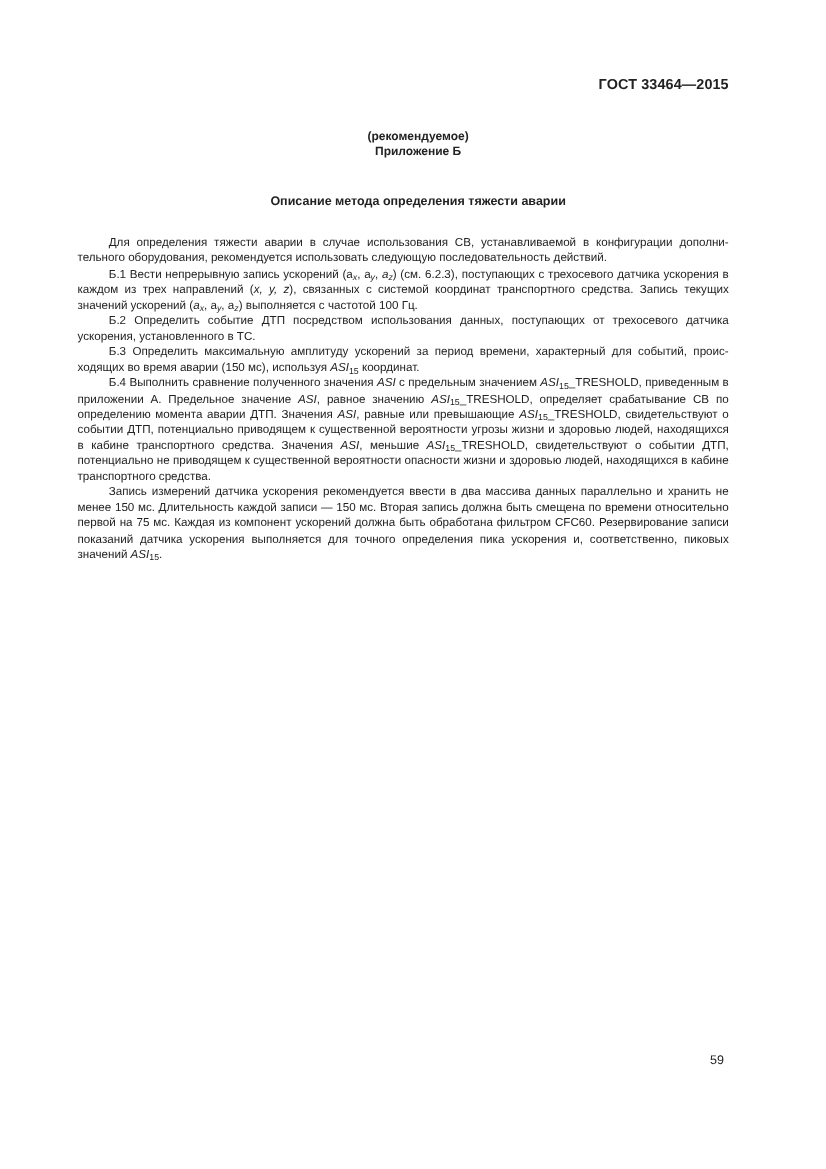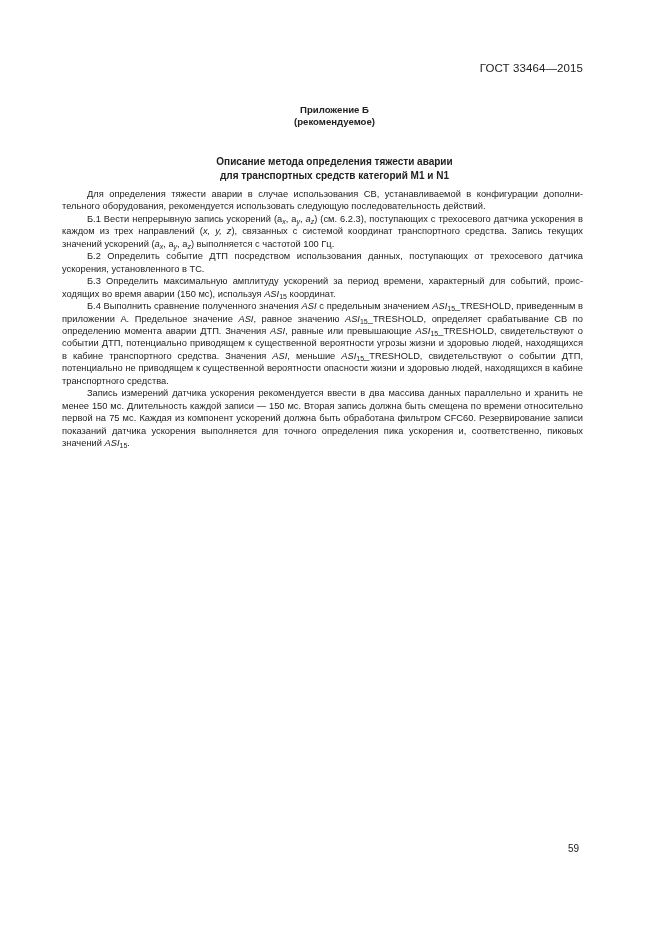--- a/index.html
+++ b/index.html
@@ -3,21 +3,21 @@
   <meta charset="utf-8">
   <style>
     html, body { margin: 0; padding: 0; background: #ffffff; }
     body {
       width: 661px; height: 935px; position: relative; overflow: hidden;
       font-family: "Liberation Sans", "DejaVu Sans", sans-serif;
       color: #222;
     }
     .doc-code {
       position: absolute; top: 62px; right: 78px;
-      font-weight: normal; font-size: 11.5px; letter-spacing: 0.1px; padding-left: 33px;
+      font-weight: bold; font-size: 11.5px; letter-spacing: 0.1px; padding-left: 33px;
     }
     .appendix {
       position: absolute; top: 104px; left: 0; width: 661px;
       text-align: center; font-weight: bold; font-size: 9.6px; line-height: 12px;
       padding-left: 8px; box-sizing: border-box;
     }
     .title {
       position: absolute; top: 155px; left: 0; width: 661px;
       text-align: center; font-weight: bold; font-size: 10px; line-height: 14px;
       padding-left: 8px; box-sizing: border-box;
@@ -33,27 +33,26 @@
       position: absolute; top: 843px; left: 568px; font-size: 10px;
     }
     i { font-style: italic; }
   </style>
 </head>
 <body>
 
 <div class="doc-code">ГОСТ 33464—2015</div>
 
 <div class="appendix">
+  <div>(рекомендуемое)</div>
   <div>Приложение Б</div>
-  <div>(рекомендуемое)</div>
 </div>
 
 <div class="title">
   <div>Описание метода определения тяжести аварии</div>
-  <div>для транспортных средств категорий М1 и N1</div>
 </div>
 
 <div class="body">
   <p>Для определения тяжести аварии в случае использования СВ, устанавливаемой в конфигурации дополни­тельного оборудования, рекомендуется использовать следующую последовательность действий.</p>
 
   <p><span>Б.1 Вести непрерывную запись ускорений (</span><span>a</span><sub><i>x</i></sub>, <span>a</span><sub><i>y</i></sub>, <i>a</i><sub><i>z</i></sub><span>) (см. 6.2.3), поступающих с трехосевого датчика уско­рения в каждом из трех направлений (</span><i>x, y, z</i><span>), связанных с системой координат транспортного средства. Запись текущих значений ускорений (</span><i>a</i><sub><i>x</i></sub>, <span>a</span><sub><i>y</i></sub>, <span>a</span><sub><i>z</i></sub><span>) выполняется с частотой 100 Гц.</span></p>
 
   <p>Б.2 Определить событие ДТП посредством использования данных, поступающих от трехосевого датчика ускорения, установленного в ТС.</p>
 
   <p><span>Б.3 Определить максимальную амплитуду ускорений за период времени, характерный для событий, проис­ходящих во время аварии (150 мс), используя </span><i>ASI</i><sub>15</sub><span> координат.</span></p>

